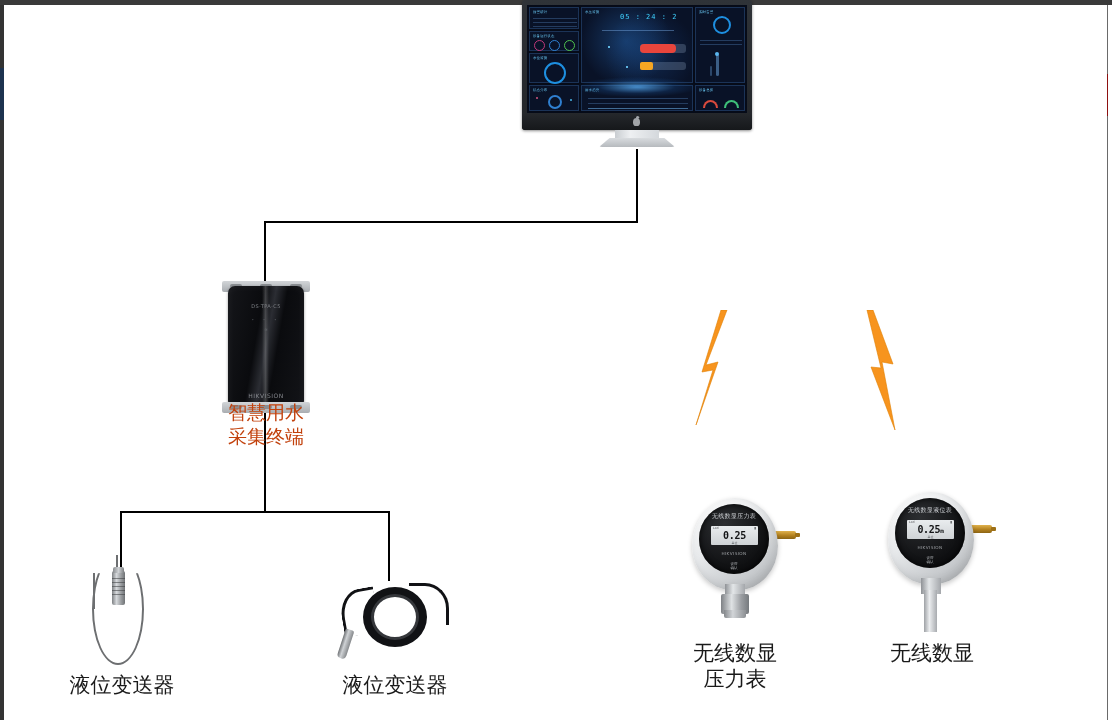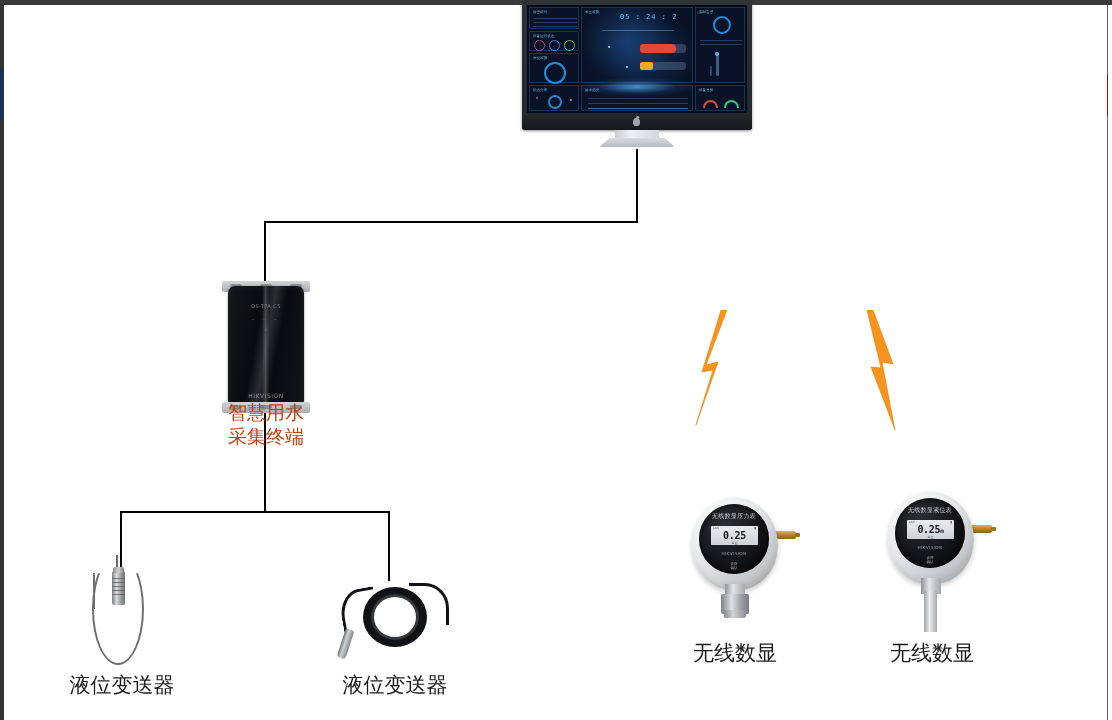--- a/index.html
+++ b/index.html
@@ -688,20 +688,21 @@
           <div>设置</div>
           <div>确认</div>
         </div>
       </div>
     </div>
     <div class="g-neck" style="left:33px; top:86px;"></div>
     <div class="g-hex" style="left:29px; top:96px;"></div>
   </div>
   <div class="caption" style="left:655px; top:640px; width:160px;">
     <div>无线数显</div>
+    <div>压力表</div>
   </div>
 
   <div class="gauge-unit" style="left:888px; top:492px; width:110px; height:130px;">
     <div class="g-antenna" style="left:82px; top:33px;"></div>
     <div class="g-head" style="left:0; top:0;">
       <div class="g-face">
         <div class="g-facetitle">无线数显液位表</div>
         <div class="g-lcd">
           <div class="g-lcd-top">
             <span>Lcd</span>

